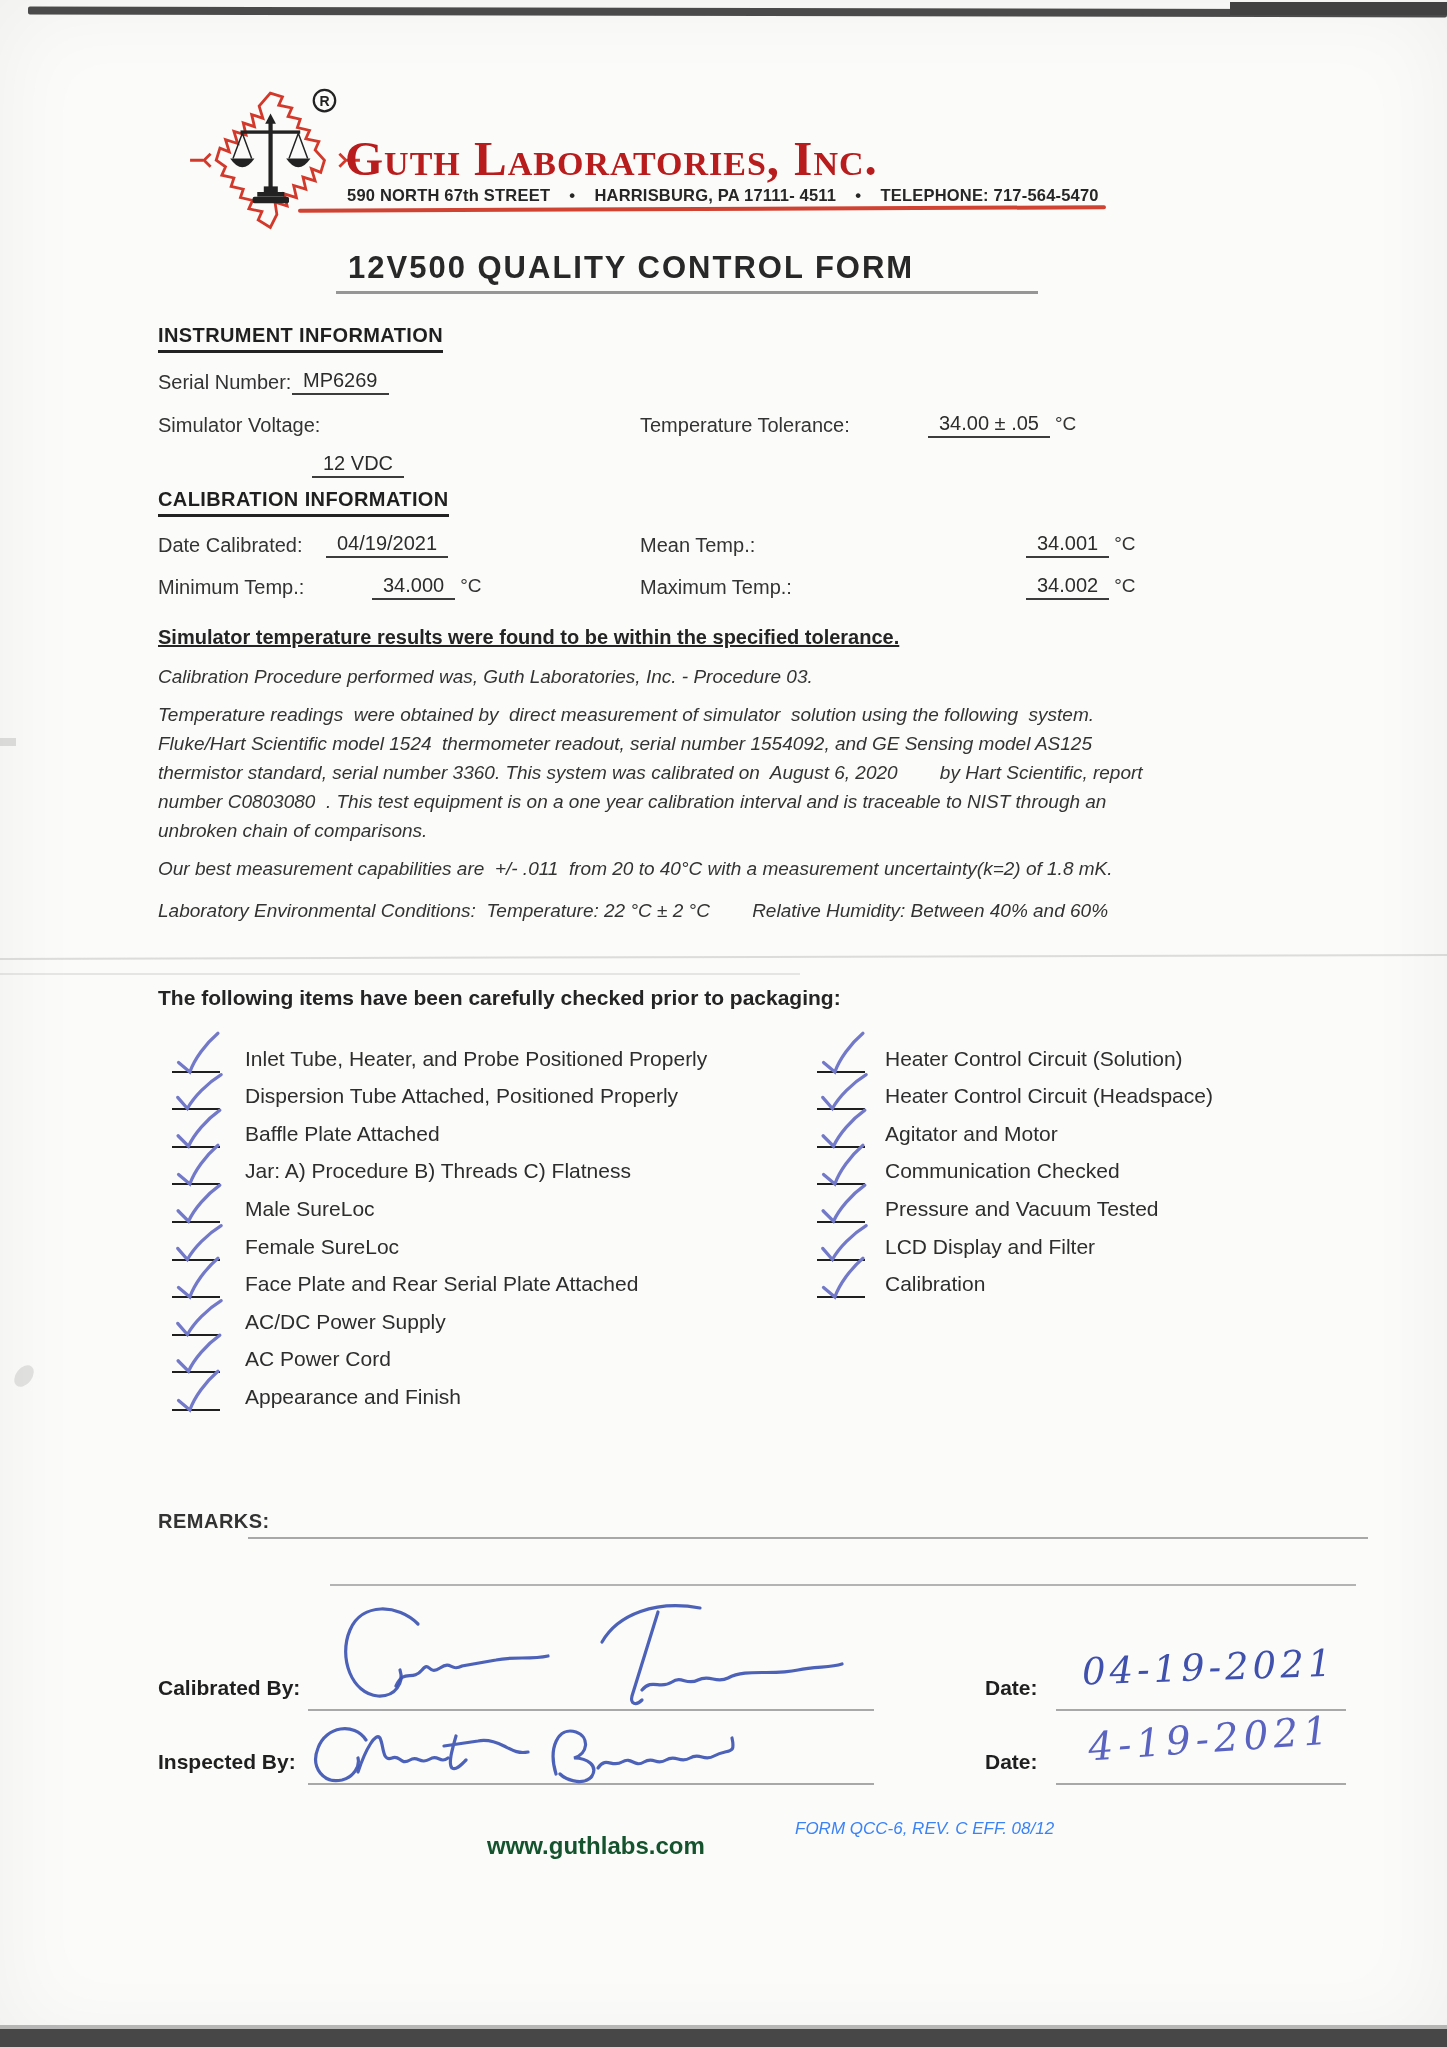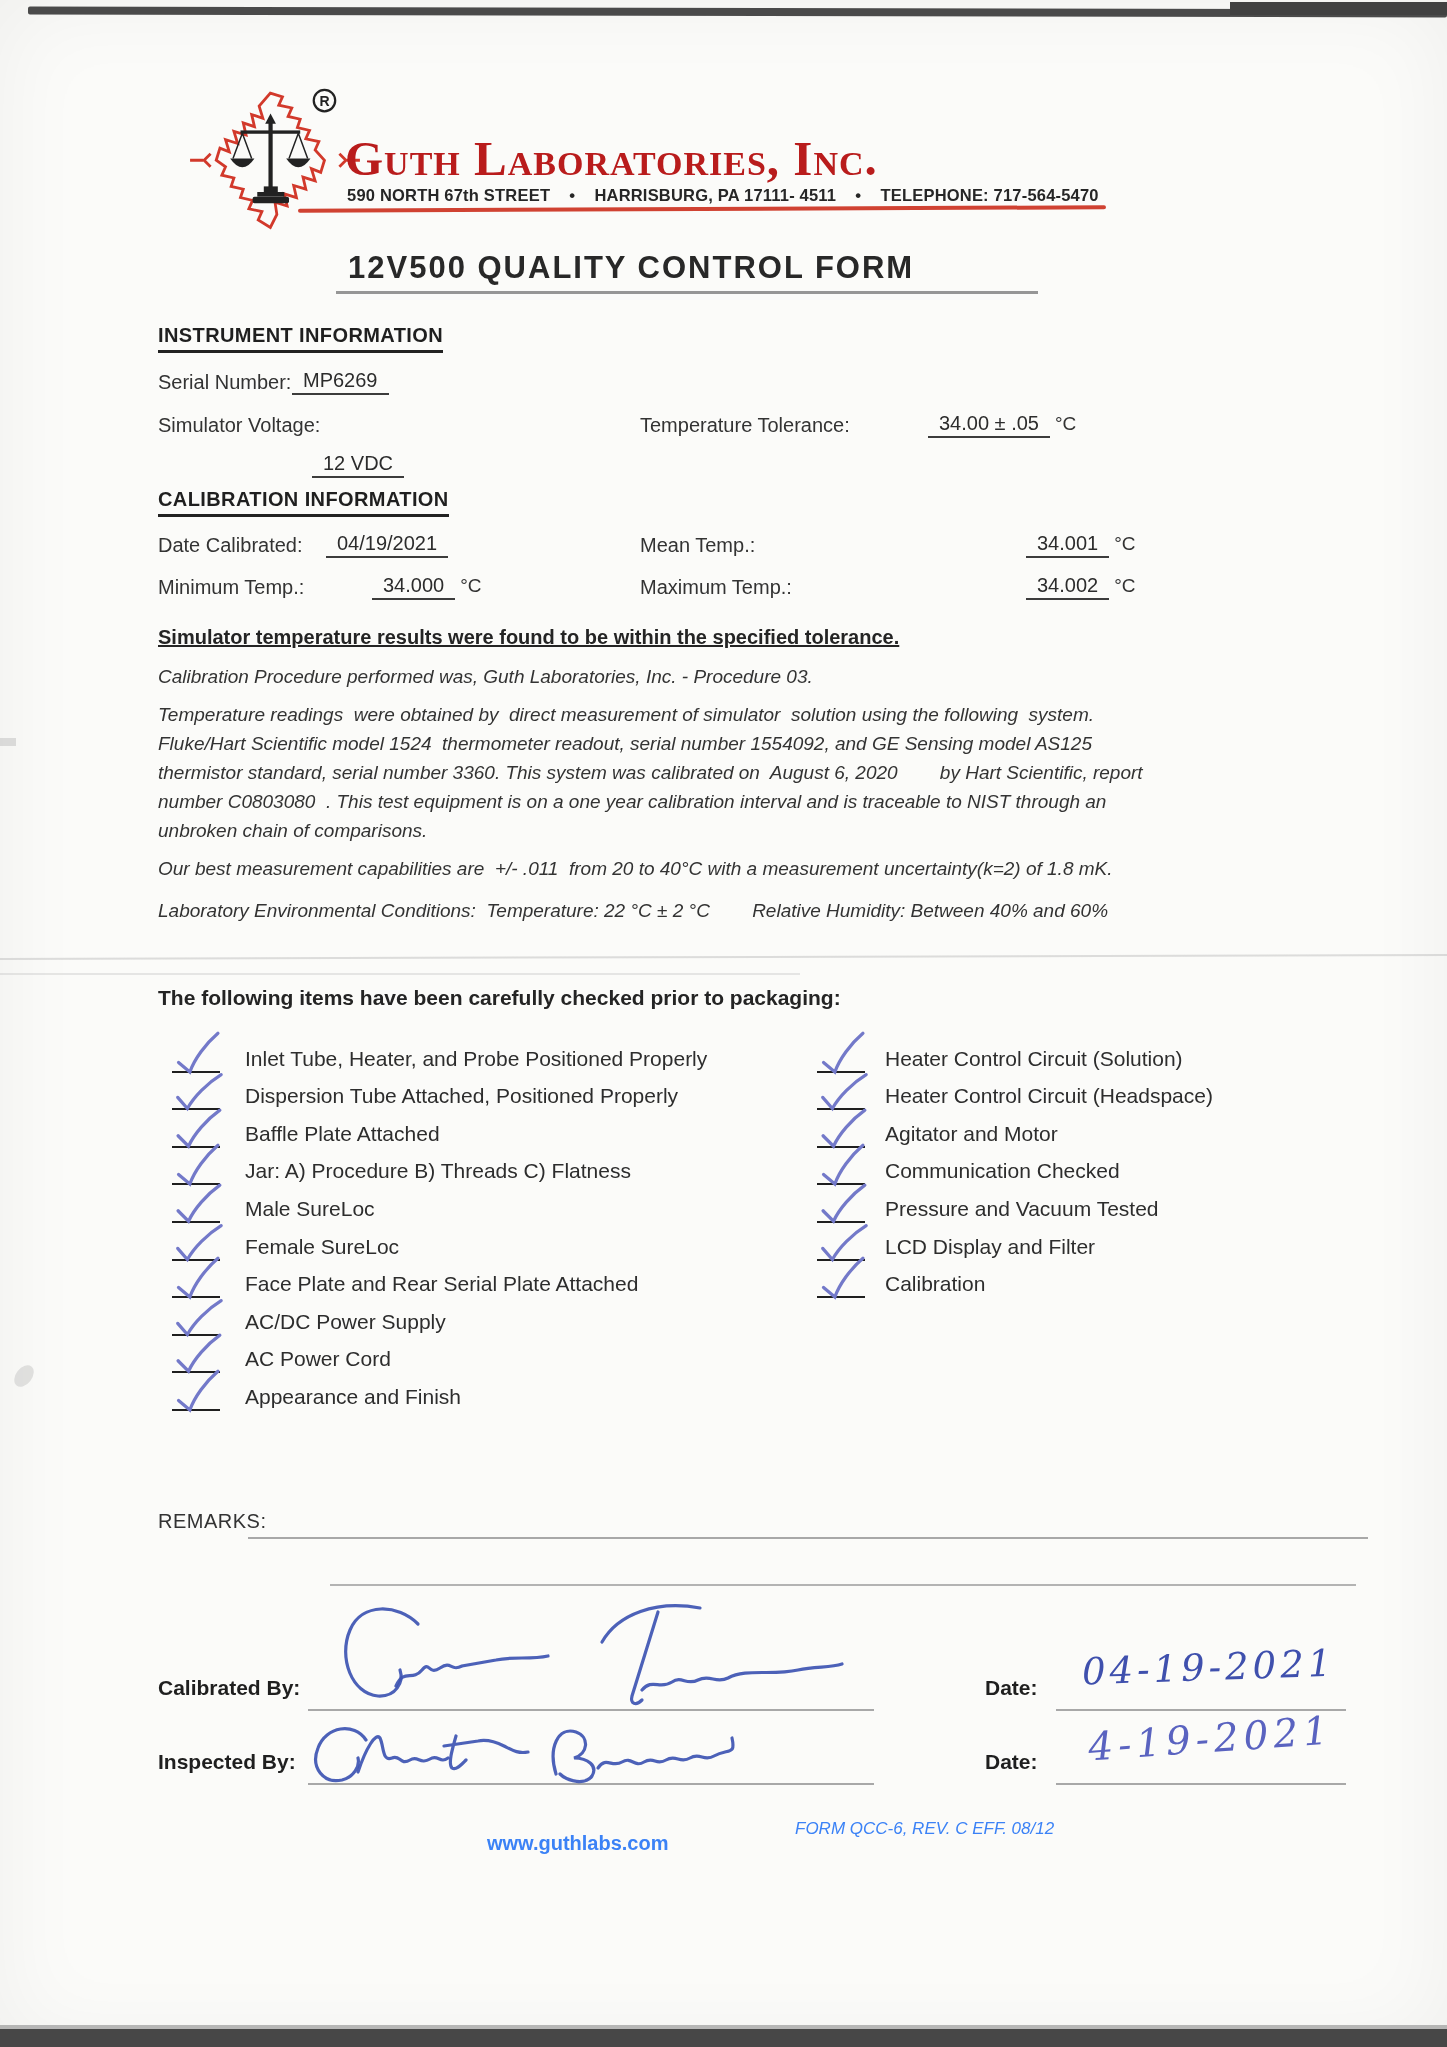--- a/index.html
+++ b/index.html
@@ -43,21 +43,21 @@
   .chk-row:nth-child(3n+1) .chk-mark{transform:rotate(-5deg);}
   .chk-label{position:absolute;bottom:7px;font-size:21px;color:#2d2d2d;white-space:nowrap;}
   .chk-col-left .chk-label{left:73px;text-align:right;}
   .chk-col-right .chk-label{left:68px;}
   
   .hline{position:absolute;height:1.6px;background:#a8a8a8;}
   .sign-label{position:absolute;font-size:21px;font-weight:700;color:#1f1f1f;white-space:nowrap;text-align:center;}
   .sig-svg{position:absolute;overflow:visible;}
   .sig-svg path{fill:none;stroke:#3d54b2;stroke-width:3.2;stroke-linecap:round;opacity:.92;}
   .hw{position:absolute;color:#4858b6;font-style:italic;white-space:nowrap;font-family:"DejaVu Serif",serif;}
-  .footer-web{position:absolute;left:487px;top:1832px;font-size:20px;font-weight:700;color:#3b82f6;}
+  .footer-web{position:absolute;left:487px;top:1832px;font-size:24px;font-weight:700;color:#14532d;}
   .footer-form{position:absolute;left:795px;top:1819px;font-size:17px;font-style:italic;color:#3b82f6;}
   .logo-svg{position:absolute;left:205px;top:88px;width:140px;height:152px;overflow:visible;}
 </style>
 </head>
 <body>
 
 <div id="paper">
 
   <div class="scan-top"></div>
   <div class="scan-top-r"></div>
@@ -267,21 +267,21 @@
       </div>
     <div class="chk-row">
         <span class="chk-line"></span>
         <svg class="chk-mark" viewBox="0 0 52 40">
           <path d="M5 25 C9 29 13 33 16 36 C22 23 35 8 49 -2"></path>
         </svg>
         <span class="chk-label">Calibration</span>
       </div>
   </div>
 
-  <div class="flabel" style="left:158px;top:1510px;font-weight:400;letter-spacing:.5px;">REMARKS:</div>
+  <div class="flabel" style="left:158px;top:1510px;font-weight:700;letter-spacing:.5px;">REMARKS:</div>
   <div class="hline" style="left:248px;top:1537px;width:1120px;"></div>
   <div class="hline" style="left:330px;top:1584px;width:1026px;background:#b3b3b3;"></div>
 
   <div class="sign-label" style="left:158px;top:1676px;">Calibrated By:</div>
   <div class="hline" style="left:308px;top:1709px;width:566px;"></div>
   <svg class="sig-svg" style="left:300px;top:1596px;width:580px;height:118px;" viewBox="0 0 580 118" aria-label="Carlos Torres">
     <path d="M118 28 C98 8 62 6 50 34 C38 62 52 98 78 100 C96 101 104 86 100 74"></path>
     <path d="M96 90 C104 72 112 86 122 74 C130 64 128 80 140 72 C152 64 150 76 162 70 L196 64 C214 60 230 64 248 60"></path>
     <path d="M302 46 C318 18 356 4 400 12"></path>
     <path d="M358 16 C350 42 340 74 332 100 C330 108 336 110 342 104"></path>

